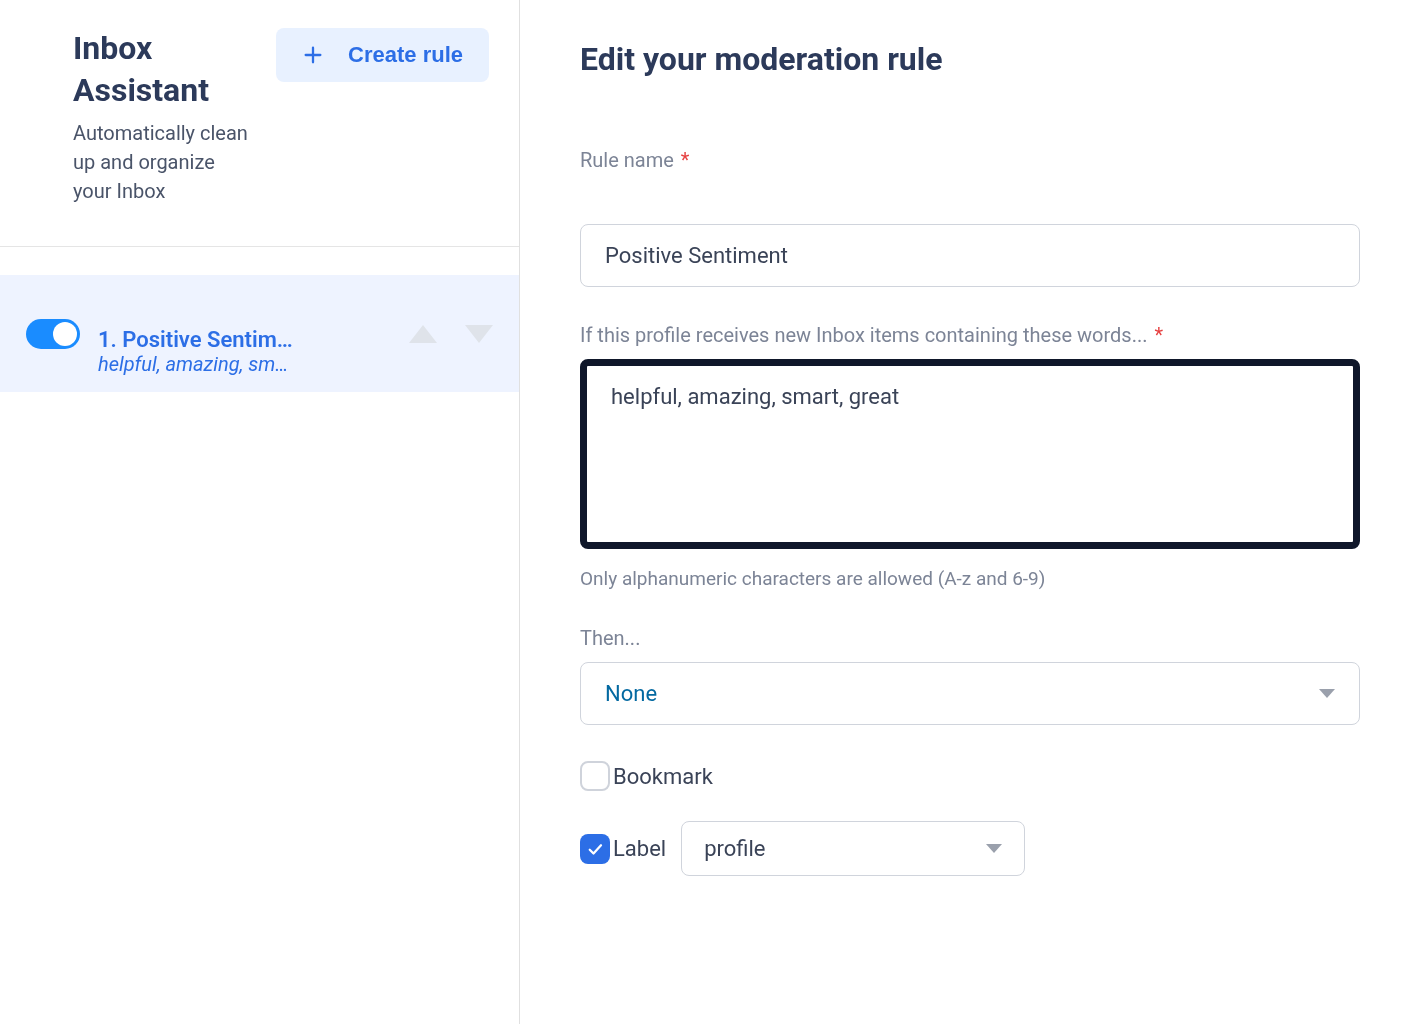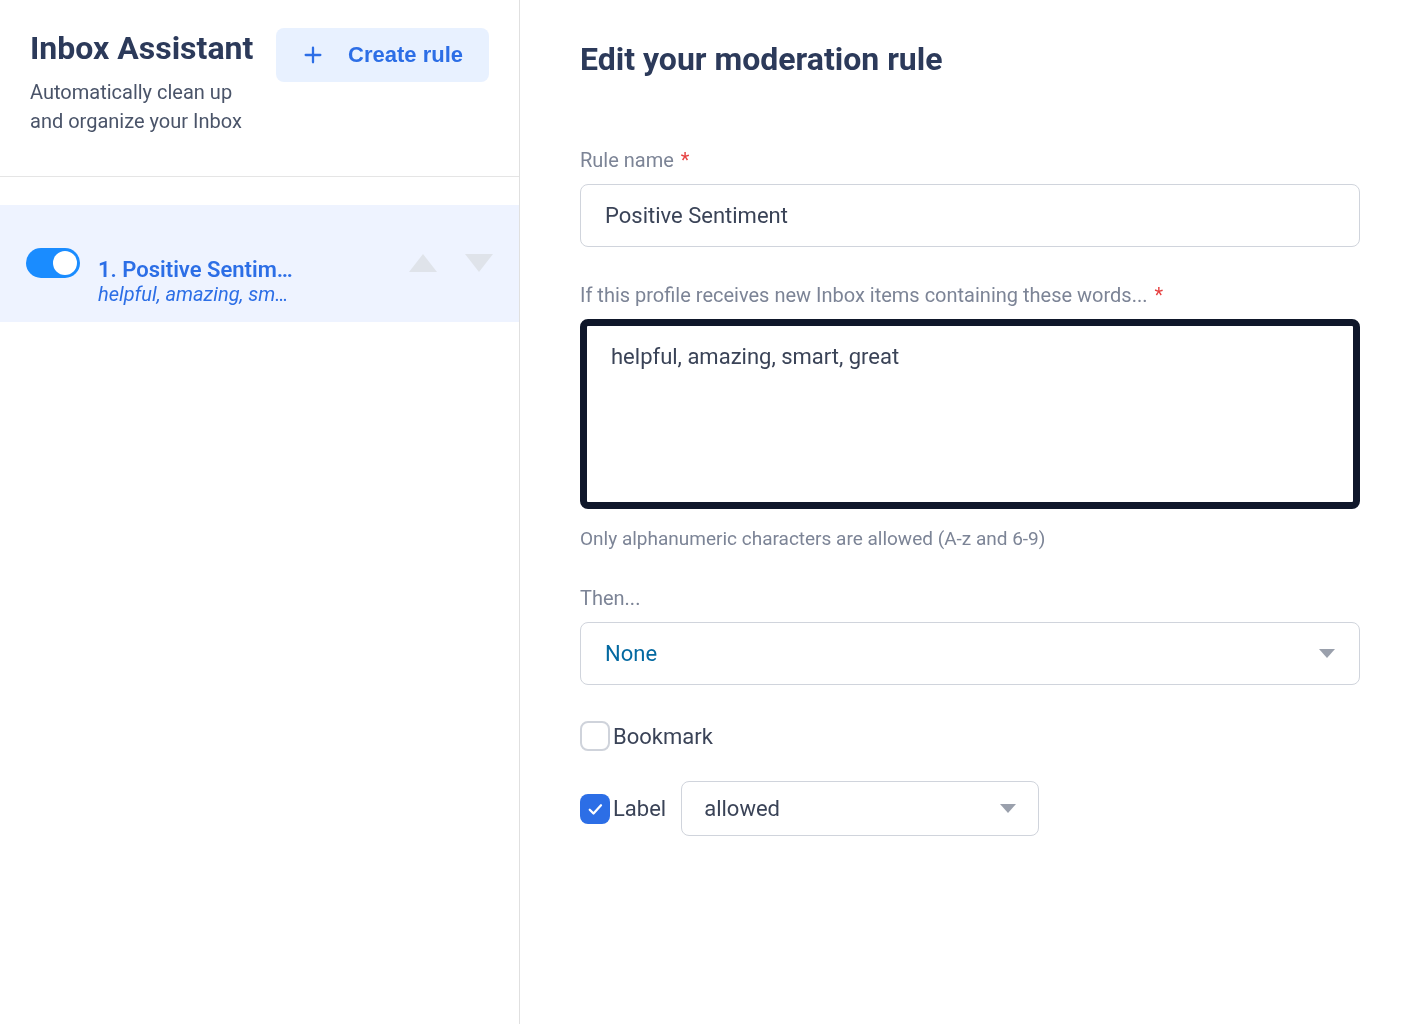--- a/index.html
+++ b/index.html
@@ -26,20 +26,21 @@
       flex-direction: column;
     }
     .sidebar-header {
       display: flex;
       align-items: flex-start;
       padding: 28px 30px 40px 30px;
       gap: 20px;
     }
     .sidebar-title-block {
       flex: 1;
+      margin-left: 43px;
     }
     .sidebar-title {
       font-size: 32px;
       font-weight: 700;
       color: #2c3a5a;
       line-height: 1.3;
     }
     .sidebar-subtitle {
       font-size: 20px;
       color: #4a5469;
@@ -159,20 +160,21 @@
       margin-left: 2px;
     }
     .text-input {
       width: 100%;
       border: 1px solid #d0d4dc;
       border-radius: 8px;
       padding: 18px 24px;
       font-size: 22px;
       color: #3a4357;
       font-family: inherit;
+      margin-top: 40px;
     }
     .textarea-input {
       width: 100%;
       border: 7px solid #0f172a;
       border-radius: 8px;
       padding: 18px 24px;
       font-size: 22px;
       color: #3a4357;
       height: 190px;
       resize: none;
@@ -324,19 +326,19 @@
       </div>
 
       <div class="check-row">
         <div class="checkbox-checked">
           <svg class="checkmark-svg" viewBox="0 0 24 24">
               <polyline points="5 13 10 18 20 7"></polyline>
             </svg>
         </div>
         <span class="check-label">Label</span>
         <div class="label-select">
-          <span>allowed</span>
+          <span>profile</span>
           <span class="caret-down"></span>
         </div>
       </div>
     </div>
   </main>
 </div>
 
 </body></html>

